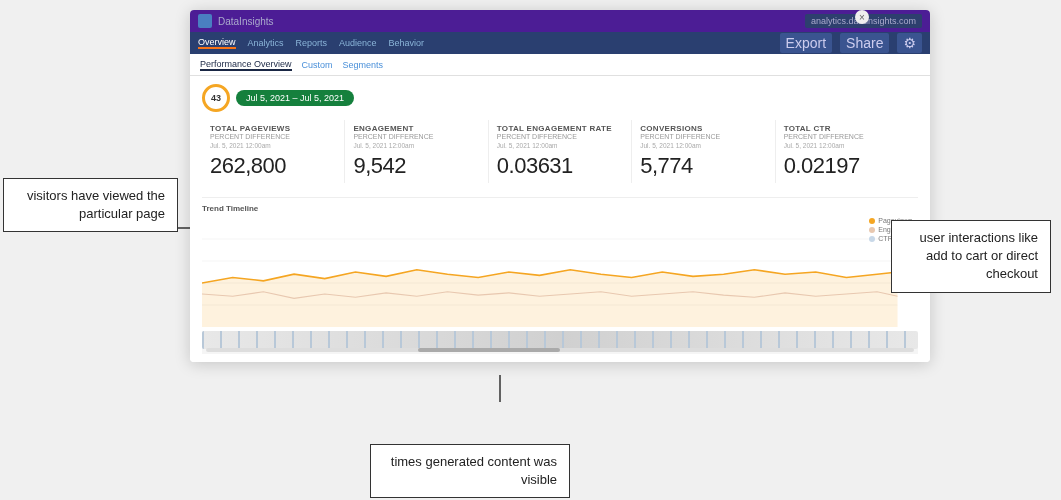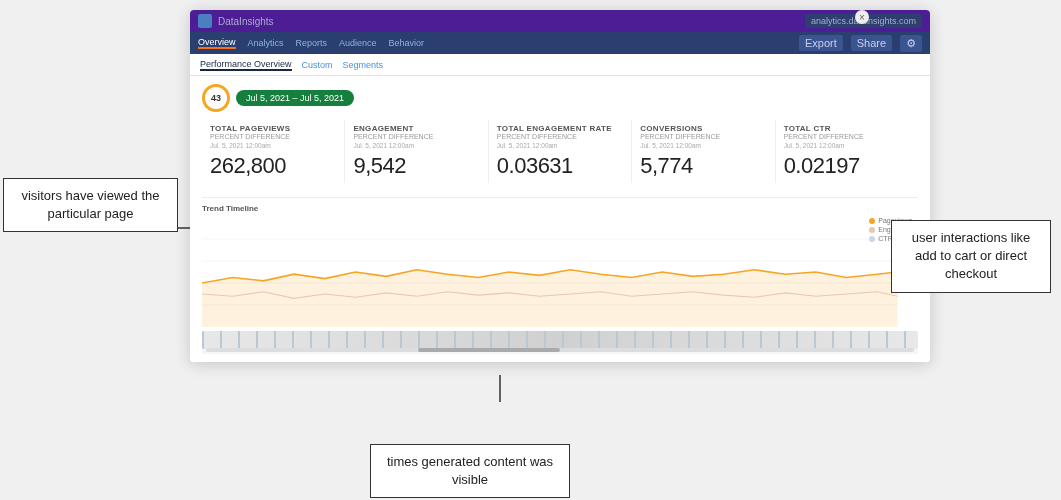--- a/index.html
+++ b/index.html
@@ -74,21 +74,21 @@
     }
     .nav-item-right {
       margin-left: auto;
       display: flex;
       gap: 8px;
       align-items: center;
     }
     .nav-btn {
       background: #3a5490;
       color: #cce;
-      font-size: 11px;
+      font-size: 14px;
       padding: 2px 6px;
       border-radius: 2px;
       cursor: pointer;
     }
 
     
     .sub-nav {
       background: #fff;
       height: 22px;
       display: flex;
@@ -265,21 +265,21 @@
     }
 
     
     .annotation-box {
       position: absolute;
       background: #fff;
       border: 1.5px solid #333;
       padding: 8px 12px;
       font-size: 13px;
       color: #222;
-      text-align: center;
+      text-align: right;
       line-height: 1.4;
       max-width: 160px;
     }
 
     .annotation-left {
       top: 178px;
       left: 3px;
       max-width: 175px;
     }
 

